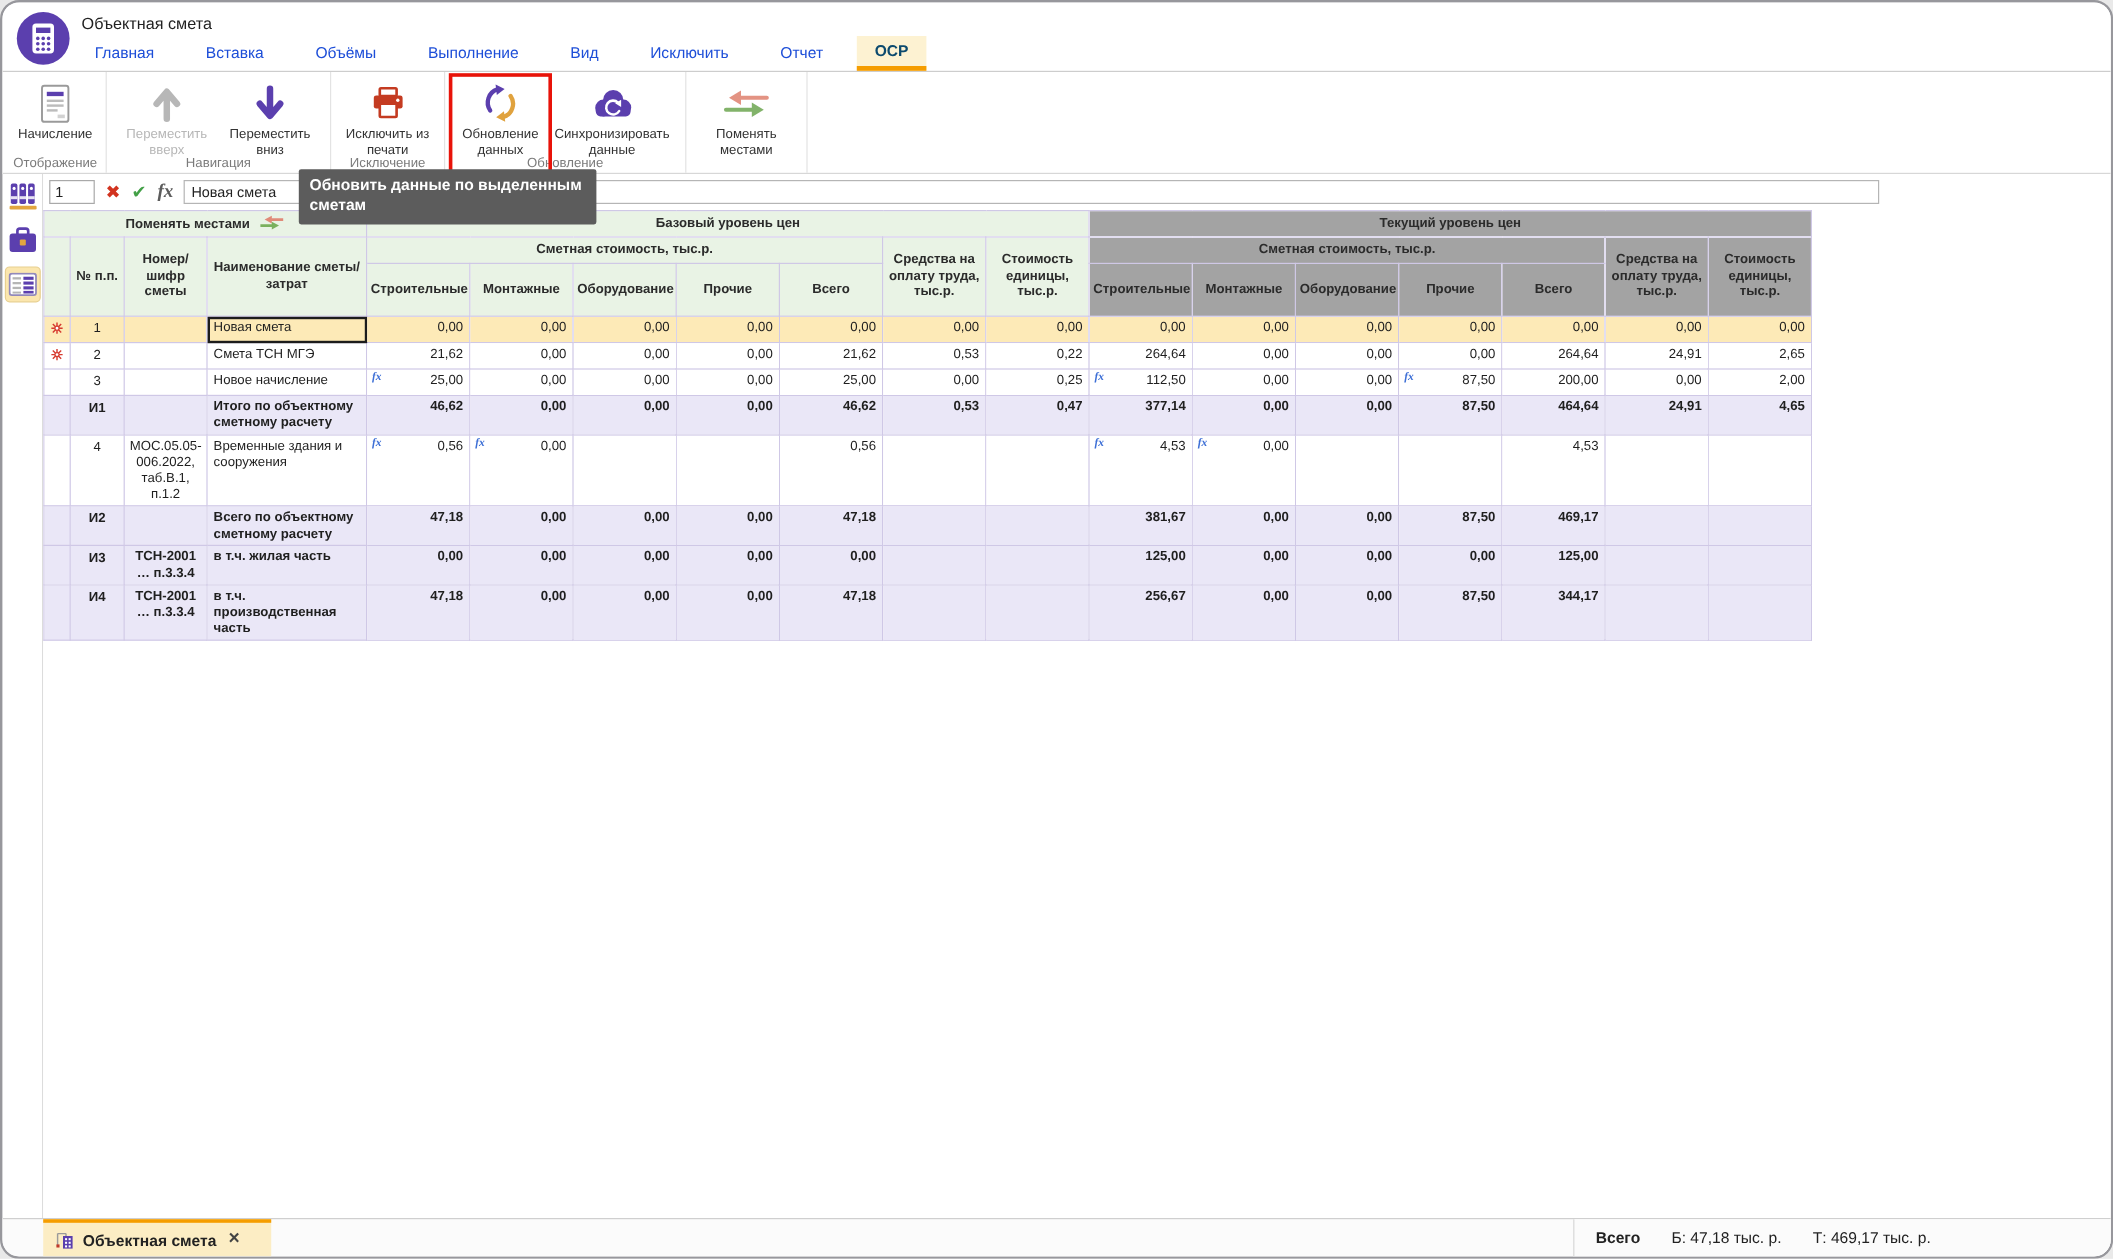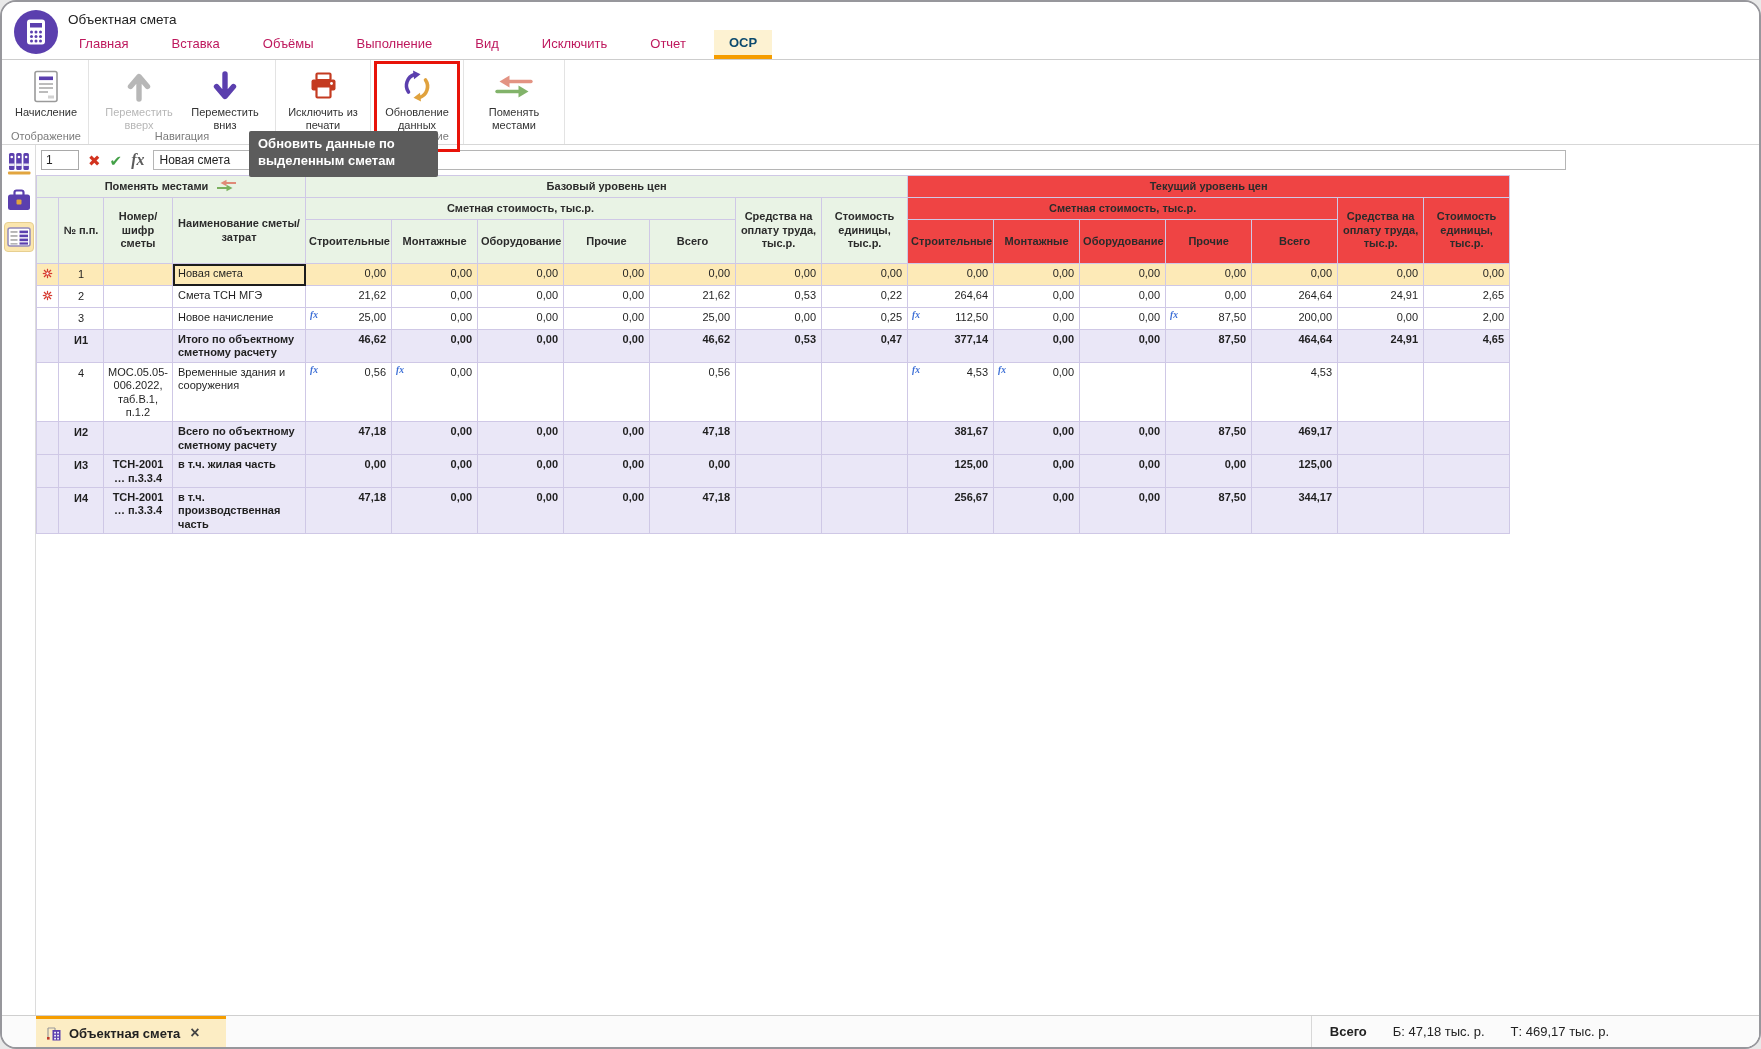--- a/index.html
+++ b/index.html
@@ -6,57 +6,57 @@
   *{margin:0;padding:0;box-sizing:border-box}
   html,body{width:1761px;height:1049px}
   body{font-family:"Liberation Sans","DejaVu Sans",sans-serif;background:#e9e9e9;}
   .window{width:1761px;height:1049px;border:2px solid #97979c;border-radius:16px;background:#fff;overflow:hidden;display:flex;flex-direction:column;position:relative}
 
   
   .titlebar{height:58px;position:relative;border-bottom:1px solid #cdcdcd;flex:0 0 auto;background:#fff}
   .app-logo{position:absolute;left:11px;top:7px;width:46px;height:46px}
   .app-title{position:absolute;left:66px;top:10px;font-size:13.5px;color:#222}
   .menu-tabs{position:absolute;left:62px;bottom:0;display:flex;align-items:flex-end}
-  .mtab{height:29px;line-height:28px;padding:0 15px;margin-right:13px;font-size:13px;color:#be185d;cursor:pointer;white-space:nowrap}
+  .mtab{height:29px;line-height:28px;padding:0 15px;margin-right:13px;font-size:13px;color:#1d4ed8;cursor:pointer;white-space:nowrap}
   .mtab.active{background:#fdf2d2;border-bottom:4px solid #f59d00;font-weight:bold;line-height:25px;margin-right:0;color:#0c4a6e}
 
   
   .ribbon{height:85px;display:flex;align-items:stretch;border-bottom:1px solid #d7d7d7;background:#fff;position:relative;flex:0 0 auto;padding-left:2px}
   .rgroup{position:relative;display:flex;align-items:flex-start;padding:4px 7px 16px;border-right:1px solid #e3e3e3}
   .rgroup-label{position:absolute;bottom:2px;left:0;right:0;text-align:center;font-size:11px;color:#7b7b7b;white-space:nowrap}
   .rbtn{position:relative;display:flex;flex-direction:column;align-items:center;gap:1px;padding-top:2px;cursor:pointer;border:1px solid transparent;border-radius:3px}
   .rbtn .ric{height:38px;display:flex;align-items:center;justify-content:center}
   .rbtn .rlabel{font-size:11px;line-height:1.2;color:#333;text-align:center}
   .rbtn.disabled{cursor:default}
   .rbtn.disabled .rlabel{color:#b7b7b7}
   .rbtn.active-btn{background:#fce7b2;border:1px solid #e9d292}
   .w70{width:70px}.w80{width:80px}.w86{width:86px}.w90{width:78px}.w108{width:108px}
   .red-frame{position:absolute;left:-5px;right:-5px;top:-4px;bottom:-20px;border:3px solid #e81309;z-index:40;pointer-events:none}
-  .tooltip{position:absolute;left:247px;top:129px;width:189px;background:#5c5c5c;color:#fff;font-size:13px;font-weight:bold;line-height:1.3;padding:5px 9px 7px;z-index:50;border-radius:2px}
+  .tooltip{position:absolute;left:247px;top:139px;width:248px;background:#5c5c5c;color:#fff;font-size:13px;font-weight:bold;line-height:1.3;padding:5px 9px 7px;z-index:50;border-radius:2px}
 
   
   .body-row{flex:1;display:flex;min-height:0}
   .left-rail{width:34px;border-right:1px solid #dcdcdc;display:flex;flex-direction:column;align-items:center;padding-top:3px;gap:7px;flex:0 0 auto}
   .rail-item{width:30px;height:30px;display:flex;align-items:center;justify-content:center;border-radius:4px;cursor:pointer;border:1px solid transparent}
   .rail-item.active{background:#fbe6ae;border:1px solid #e7cf90}
   .main-col{flex:1;display:flex;flex-direction:column;min-width:0}
   .formula-bar{height:30px;display:flex;align-items:center;gap:9px;padding-left:5px;flex:0 0 auto;background:#fff}
   .fb-rownum{width:38px;height:20px;border:1px solid #a9a9a9;font-size:12px;padding:0 4px;font-family:inherit;color:#222}
   .fb-x{color:#d2331f;font-weight:bold;font-size:15px;cursor:pointer;line-height:1}
   .fb-ok{color:#43a047;font-weight:bold;font-size:15px;cursor:pointer;line-height:1}
   .fb-fx{color:#5c5c5c;font-weight:bold;font-style:italic;font-size:16px;font-family:"Liberation Serif","DejaVu Serif",serif;cursor:pointer;line-height:1}
   .fb-input{width:1413px;height:20px;border:1px solid #b5b5b5;font-size:12px;padding:0 5px;font-family:inherit;color:#222}
   .content{flex:1;position:relative;background:#fff;overflow:hidden}
 
   
   table.grid{border-collapse:collapse;table-layout:fixed;width:1473px}
   .grid th,.grid td{border:1px solid #cfc8e6;font-size:11px;overflow:hidden}
   .grid th{font-weight:bold;color:#2b2b2b;text-align:center;padding:2px 3px;line-height:1.25;vertical-align:middle}
   .hg{background:#e9f3e5}
-  .hp{background:#ef4444}
+  .hp{background:#a3a3a3}
   .hA th{height:22px}
   .hB th{height:22px}
   .hC th{height:44px}
   .swap-arrows{margin-left:5px;vertical-align:-2px}
   .grid td{color:#1f1f1f;vertical-align:top;background:#fff}
   .c-ic{text-align:center;padding-top:4px}
   .c-no{text-align:center;padding-top:4px;font-weight:normal}
   .c-code{text-align:center;padding:3px 4px 2px;overflow-wrap:break-word;word-break:break-word;line-height:1.22}
   .c-name{text-align:left;padding:3px 5px 2px;overflow-wrap:break-word;line-height:1.22}
   .c-num{text-align:right;padding:3px 5px 2px;position:relative}
@@ -169,20 +169,33 @@
         <div class="red-frame"></div>
         <div class="ric">
           <svg width="34" height="34" viewBox="0 0 34 34">
             <path d="M14.5 5.5 A11.5 11.5 0 0 0 8.5 23" stroke="#5b3fae" stroke-width="3.6" stroke-linecap="round" fill="none"></path>
             <polygon points="13,1.5 20.5,5.2 14,10.2" fill="#5b3fae"></polygon>
             <path d="M19.5 28.5 A11.5 11.5 0 0 0 25.5 11" stroke="#e0a23e" stroke-width="3.6" stroke-linecap="round" fill="none"></path>
             <polygon points="21,32.5 13.5,28.8 20,23.8" fill="#e0a23e"></polygon>
           </svg>
         </div>
         <div class="rlabel">Обновление данных</div>
+      </div>
+      <div class="rbtn w108">
+        <div class="ric">
+          <svg width="37" height="29" viewBox="0 0 37 29">
+            <circle cx="11" cy="18" r="7" fill="#5b3fae"></circle>
+            <circle cx="19" cy="11.5" r="8.5" fill="#5b3fae"></circle>
+            <circle cx="27.5" cy="17.5" r="6.5" fill="#5b3fae"></circle>
+            <rect x="4.5" y="16.5" width="29" height="8.5" rx="4" fill="#5b3fae"></rect>
+            <path d="M23 13.5 A5.8 5.8 0 1 0 24 20.5" stroke="#fff" stroke-width="2.1" fill="none" stroke-linecap="round"></path>
+            <polygon points="25.6,11.2 25.6,17.2 20.6,14" fill="#fff"></polygon>
+          </svg>
+        </div>
+        <div class="rlabel">Синхронизировать данные</div>
       </div>
       <div class="rgroup-label">Обновление</div>
     </div>
 
     <div class="rgroup">
       <div class="rbtn w86">
         <div class="ric">
           <svg width="40" height="27" viewBox="0 0 40 27">
             <path d="M37 8.5 H15" stroke="#e39383" stroke-width="3.4" stroke-linecap="round" fill="none"></path>
             <polygon points="15.5,2.5 5.5,8.5 15.5,14.5" fill="#e39383"></polygon>

